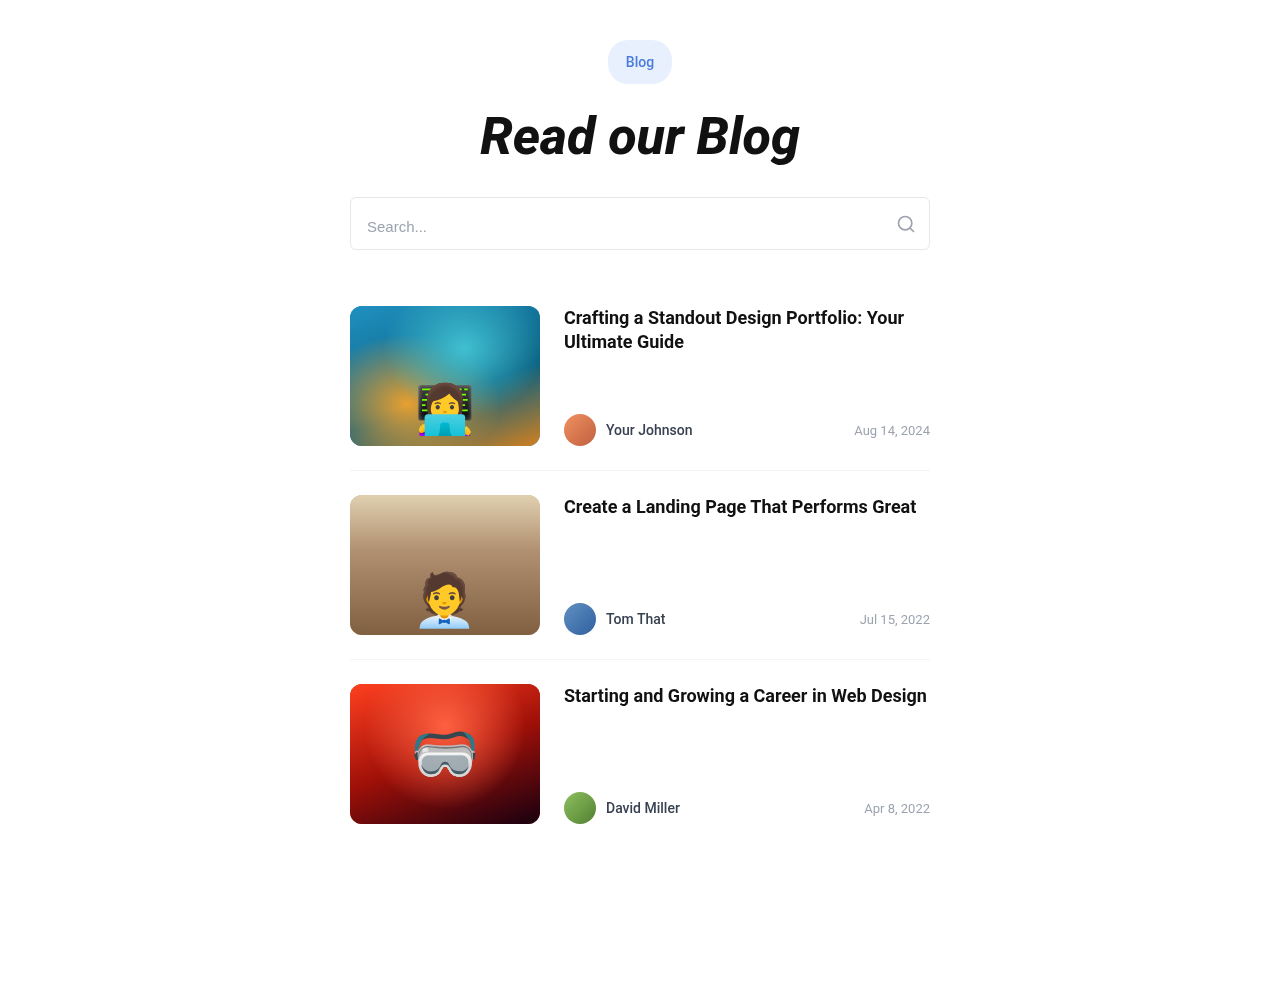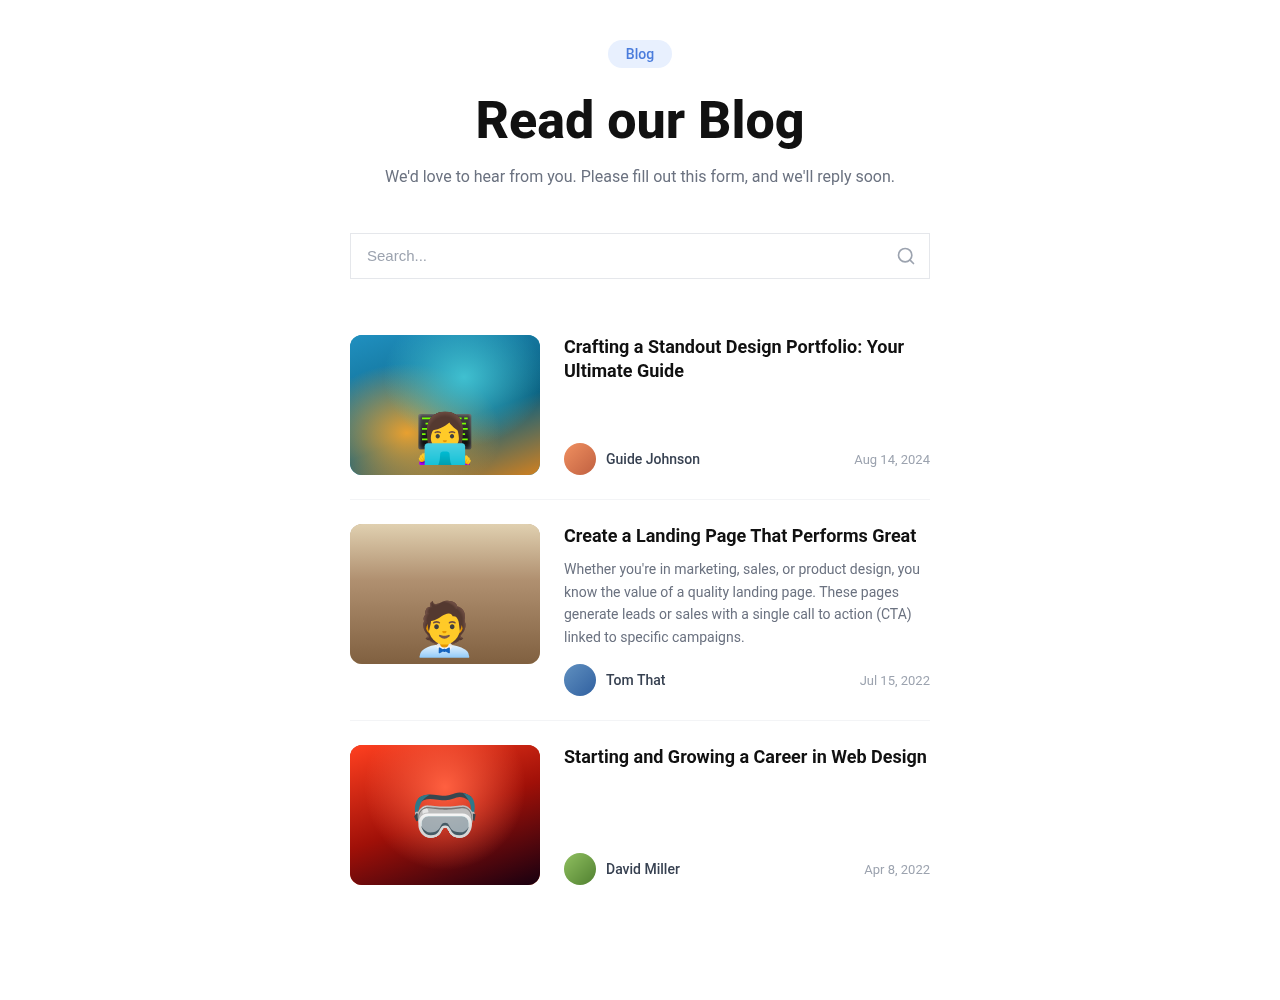--- a/index.html
+++ b/index.html
@@ -20,55 +20,56 @@
       margin: 0 auto;
       padding: 40px 20px;
     }
 
     .blog-badge {
       display: inline-block;
       background-color: #e8f0fe;
       color: #4a7cdc;
       font-size: 14px;
       font-weight: 500;
-      padding: 6px 18px;
+      padding: 14px 18px;
       border-radius: 20px;
       margin-bottom: 24px;
     }
 
     .page-header {
       text-align: center;
       margin-bottom: 16px;
     }
 
     .page-title {
       font-size: 52px;
       font-weight: 800;
       color: #111111;
       line-height: 1.1;
       margin-bottom: 16px;
+      font-style: italic;
     }
 
     .page-subtitle {
       font-size: 16px;
       color: #6b7280;
       line-height: 1.5;
       margin-bottom: 28px;
     }
 
     .search-container {
       position: relative;
       margin-bottom: 32px;
     }
 
     .search-input {
       width: 100%;
-      padding: 13px 48px 14px 16px;
+      padding: 20px 48px 14px 16px;
       border: 1.5px solid #e5e7eb;
-      border-radius: 0;
+      border-radius: 6px;
       font-size: 15px;
       color: #374151;
       outline: none;
       background: #fff;
     }
 
     .search-input::placeholder {
       color: #9ca3af;
     }
 
@@ -267,21 +268,20 @@
   </style>
 </head>
 <body>
 
 <div class="page-container">
   <div class="header-center">
     <span class="blog-badge">Blog</span>
 
     <div class="page-header">
       <h1 class="page-title">Read our Blog</h1>
-      <p class="page-subtitle">We'd love to hear from you. Please fill out this form, and we'll reply soon.</p>
     </div>
 
     <div class="search-container" style="width:100%">
       <input class="search-input" type="text" placeholder="Search..." style="">
       <button class="search-icon-btn">
         <svg width="20" height="20" viewBox="0 0 24 24" fill="none" stroke="#9ca3af" stroke-width="2" stroke-linecap="round" stroke-linejoin="round">
           <circle cx="11" cy="11" r="8"></circle>
           <line x1="21" y1="21" x2="16.65" y2="16.65"></line>
         </svg>
       </button>
@@ -290,32 +290,31 @@
 
   <div class="blog-list">
 
     <div class="blog-card">
       <div class="img-overlay-1 blog-image-placeholder"></div>
       <div class="blog-content">
         <h2 class="blog-title">Crafting a Standout Design Portfolio: Your Ultimate Guide</h2>
         <div class="blog-meta">
           <div class="author-info">
             <div class="author-avatar avatar-emily"></div>
-            <span class="author-name">Guide Johnson</span>
+            <span class="author-name">Your Johnson</span>
           </div>
           <span class="post-date">Aug 14, 2024</span>
         </div>
       </div>
     </div>
 
     <div class="blog-card">
       <div class="img-overlay-2 blog-image-placeholder"></div>
       <div class="blog-content">
         <h2 class="blog-title">Create a Landing Page That Performs Great</h2>
-        <p class="blog-excerpt">Whether you're in marketing, sales, or product design, you know the value of a quality landing page. These pages generate leads or sales with a single call to action (CTA) linked to specific campaigns.</p>
         <div class="blog-meta">
           <div class="author-info">
             <div class="author-avatar avatar-tom"></div>
             <span class="author-name">Tom That</span>
           </div>
           <span class="post-date">Jul 15, 2022</span>
         </div>
       </div>
     </div>
 

